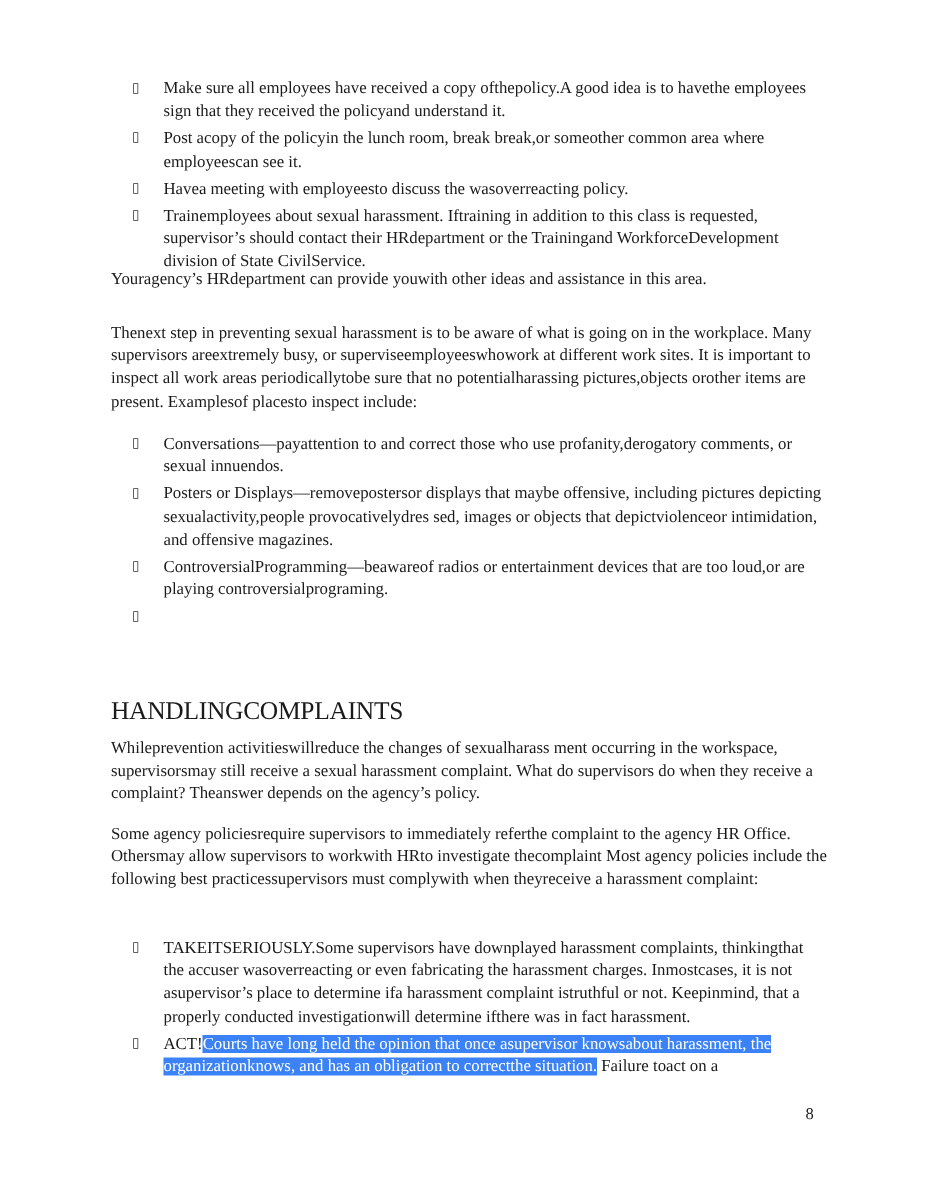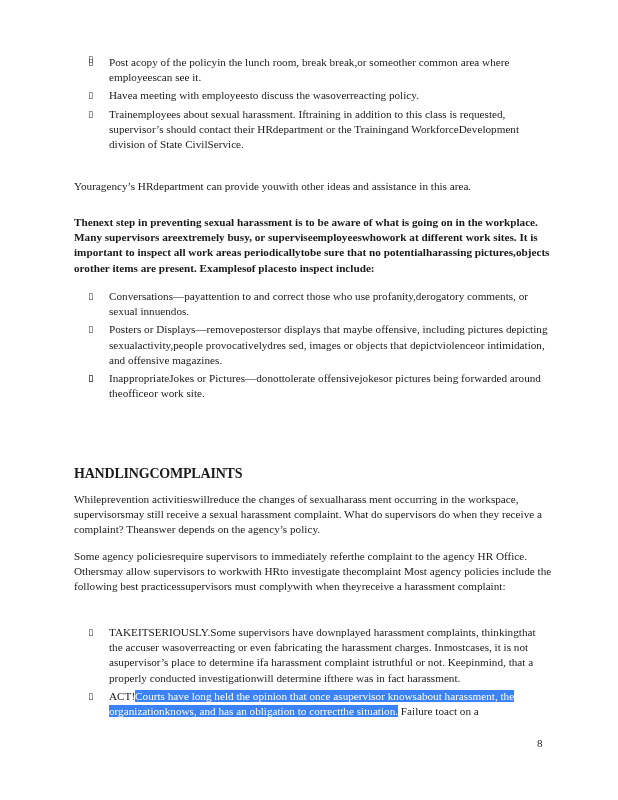--- a/index.html
+++ b/index.html
@@ -50,22 +50,22 @@
       font-size: 9px;
       color: #333;
     }
     p.para {
       margin: 0;
     }
     .heading {
       position: absolute;
       left: 74px;
       top: 466px;
-      font-weight: bold;
-      font-size: 14px;
+      font-weight: normal;
+      font-size: 17px;
       letter-spacing: -0.2px;
     }
     .hl {
       background: #3b82f6;
       color: #ffffff;
     }
     .page-number {
       position: absolute;
       left: 537px;
       top: 736px;
@@ -73,58 +73,59 @@
     }
   </style>
 </head>
 <body>
 
 <div class="page">
 
   <ul class="bullets" style="top:52px;">
     <li>
       <span class="bullet">▯</span>
+      <span>Make sure  all employees have received a copy ofthepolicy.A good idea  is to havethe employees sign  that they received the policyand understand  it.</span>
     </li>
     <li>
       <span class="bullet">▯</span>
       <span>Post acopy of the policyin the lunch room, break break,or someother  common area  where employeescan see  it.</span>
     </li>
     <li>
       <span class="bullet">▯</span>
       <span>Havea meeting with employeesto discuss  the wasoverreacting  policy.</span>
     </li>
     <li>
       <span class="bullet">▯</span>
       <span>Trainemployees about  sexual harassment.   Iftraining  in addition to this class is requested, supervisor’s should  contact their HRdepartment  or the Trainingand  WorkforceDevelopment division of State CivilService.</span>
     </li>
   </ul>
 
   <div class="block" style="top:179px;">
     <p class="para">Youragency’s HRdepartment  can provide youwith other ideas  and  assistance in this area.</p>
   </div>
 
-  <div class="block" style="top:215px;font-weight:bold;">
+  <div class="block" style="top:215px;">
     <p class="para">Thenext step  in preventing sexual harassment  is to be  aware  of what  is going on in the workplace. Many supervisors areextremely busy,  or superviseemployeeswhowork  at  different work sites.  It is important to inspect all work areas  periodicallytobe  sure  that no potentialharassing  pictures,objects orother items are  present.  Examplesof placesto  inspect include:</p>
   </div>
 
   <ul class="bullets" style="top:289px;">
     <li>
       <span class="bullet">▯</span>
       <span>Conversations—payattention to and correct those who use  profanity,derogatory comments, or sexual innuendos.</span>
     </li>
     <li>
       <span class="bullet">▯</span>
       <span>Posters or Displays—removepostersor displays that  maybe  offensive, including pictures depicting sexualactivity,people provocativelydres sed,   images or  objects that depictviolenceor intimidation, and offensive magazines.</span>
     </li>
     <li>
       <span class="bullet">▯</span>
+      <span>ControversialProgramming—beawareof  radios or entertainment devices that are too loud,or are playing controversialprograming.</span>
     </li>
     <li>
       <span class="bullet">▯</span>
-      <span>InappropriateJokes or Pictures—donottolerate  offensivejokesor pictures being  forwarded around  theofficeor work site.</span>
     </li>
   </ul>
 
   <div class="heading">HANDLINGCOMPLAINTS</div>
 
   <div class="block" style="top:492px;">
     <p class="para">Whileprevention activitieswillreduce   the changes of sexualharass ment   occurring in the workspace, supervisorsmay still receive a sexual harassment  complaint.   What do  supervisors do when  they receive a complaint?  Theanswer  depends  on the agency’s policy.</p>
   </div>
 
   <div class="block" style="top:549px;">

